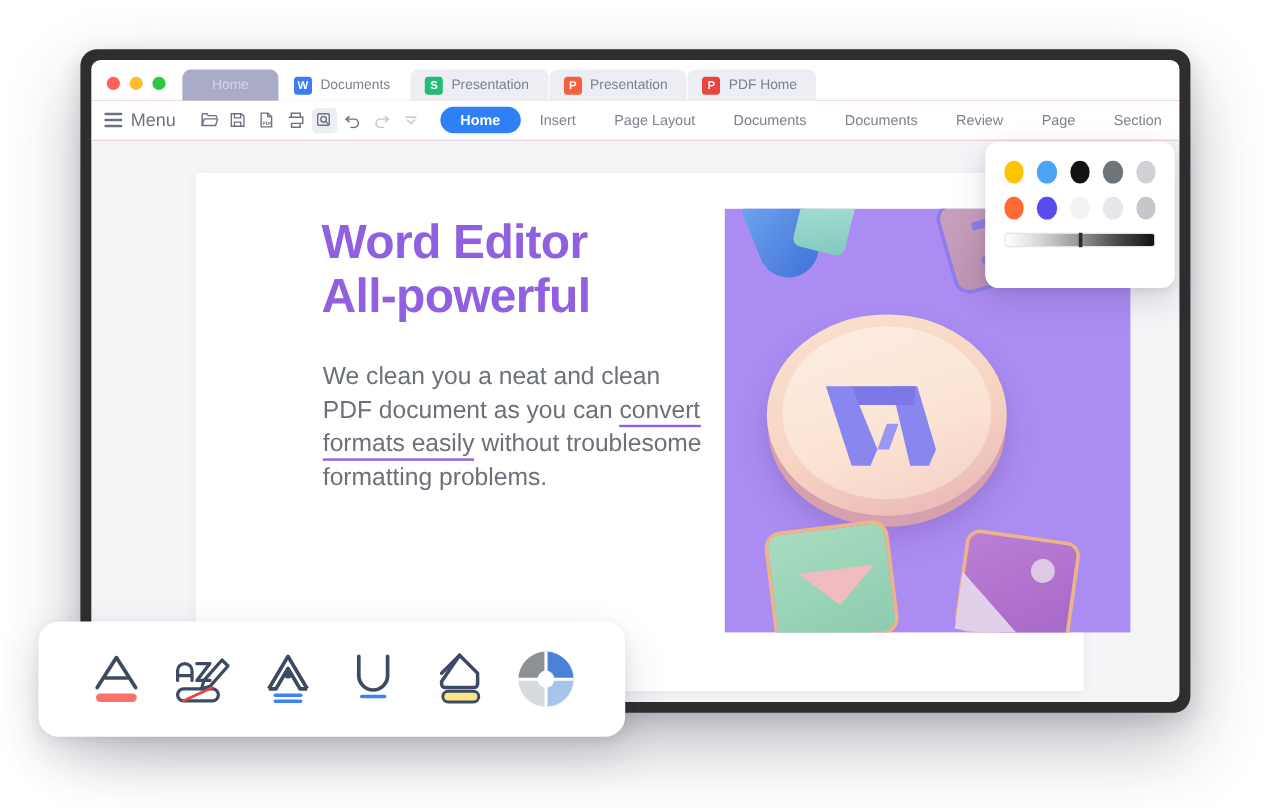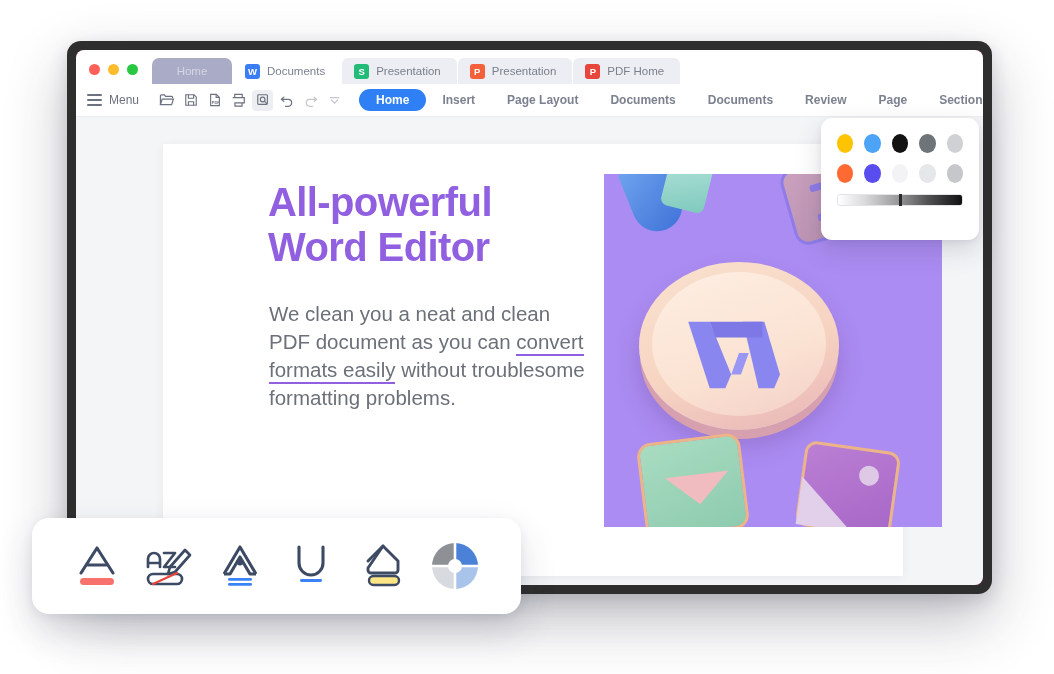--- a/index.html
+++ b/index.html
@@ -91,38 +91,37 @@
   }
   .menu-group { display: flex; align-items: center; gap: 7px; }
   .hamburger { width: 15px; height: 12px; position: relative; display:block; }
   .hamburger i {
     position: absolute; left: 0; width: 15px; height: 1.6px;
     background: #6d7280; border-radius: 1px; display:block;
   }
   .hamburger i:nth-child(1){ top: 0; }
   .hamburger i:nth-child(2){ top: 5px; }
   .hamburger i:nth-child(3){ top: 10px; }
-  .menu-label { font-size: 12px; color: #6d7280; }
+  .menu-label { font-size: 15px; color: #6d7280; }
 
   .qat { display: flex; align-items: center; gap: 3px; margin-left: 17px; }
   .qbtn {
     width: 21px; height: 21px; border-radius: 4px;
     display: flex; align-items: center; justify-content: center;
     color: #6d7280;
   }
   .qbtn.active { background: #eceef1; }
   .qbtn svg { display: block; }
 
   .ribbon-tabs { display: flex; align-items: center; gap: 0px; margin-left: 14px; }
   .rtab {
     font-size: 12px; color: #7c8190;
     padding: 0 16px; height: 21px;
     display: flex; align-items: center;
     white-space: nowrap;
-    font-weight: bold;
   }
   .rtab.sel {
     background: #2f7ff5; color: #ffffff;
     border-radius: 11px; font-weight: bold;
     padding: 0 17px; height: 22px;
   }
 
   
   .canvas {
     position: relative;
@@ -417,22 +416,22 @@
           <div class="rtab">
             <span>Tools</span>
           </div>
         </div>
       </div>
 
       <div class="canvas">
         <div class="page">
 
           <div class="doc-title">
+            <div>Word Editor</div>
             <div>All-powerful</div>
-            <div>Word Editor</div>
           </div>
 
           <div class="doc-body"><span>We clean you a neat and clean PDF document as you can </span><span class="uline">convert formats easily</span><span> without troublesome formatting problems.</span></div>
 
           <div class="doc-image">
             <span class="shape s-blue"></span>
             <span class="shape s-teal"></span>
             <span class="shape s-h">
                 <i></i>
               </span>

